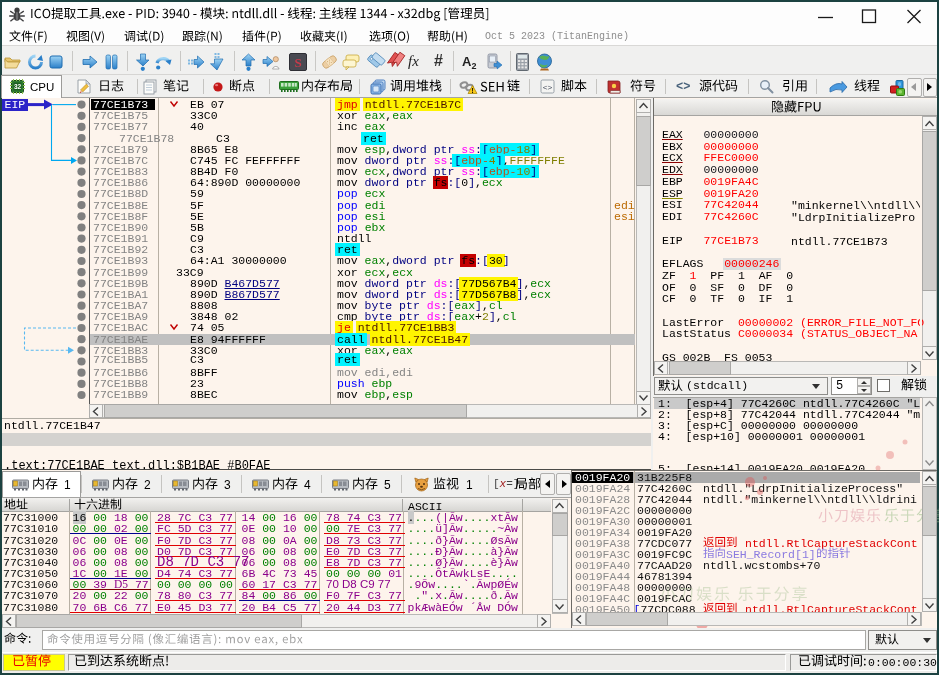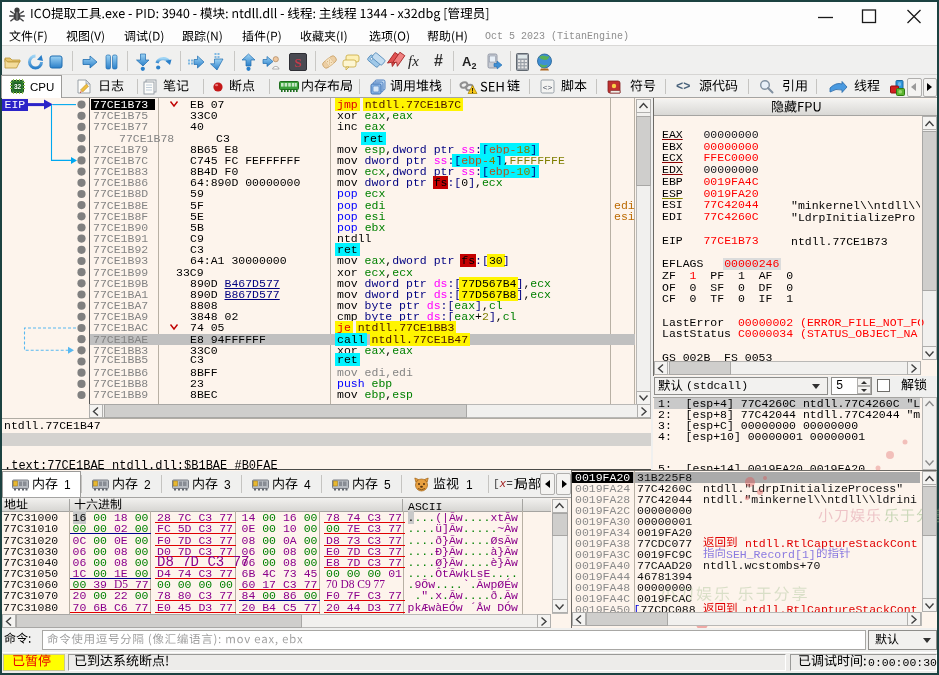--- a/index.html
+++ b/index.html
@@ -502,21 +502,21 @@
 <div class="sthumb" style="left:104px;top:404px;width:363px;height:14px;"></div>
 <svg class="t" style="left:93px;top:406.5px" width="6" height="9">
     <path d="M5 0.5 L0.5 4.5 L5 8.5" fill="none" stroke="#404040" stroke-width="1.4"></path>
   </svg>
 <svg class="t" style="left:641px;top:406.5px" width="6" height="9">
     <path d="M0.5 0.5 L5 4.5 L0.5 8.5" fill="none" stroke="#404040" stroke-width="1.4"></path>
   </svg>
 <div class="abs" style="left:2px;top:418px;width:649px;height:53px;background:#fdf4ec;border-top:1px solid #b0aca4;"></div>
 <div class="abs mono" style="left:4px;top:419.5px;">ntdll.77CE1B47</div>
 <div class="abs" style="left:2px;top:433px;width:649px;height:13px;background:#d4d2cf;"></div>
-<div class="abs" style="left:4px;top:458.5px;font-family:'Liberation Mono',monospace;font-size:12px;white-space:pre;">.text:77CE1BAE ntdll.dll:$B1BAE #B0FAE</div>
+<div class="abs" style="left:4px;top:458.5px;font-family:'Liberation Mono',monospace;font-size:12px;white-space:pre;">.text:77CE1BAE text.dll:$B1BAE #B0FAE</div>
 <div class="abs" style="left:653px;top:98px;width:284px;height:372px;background:#fdf4ec;border-left:1px solid #6c6a66;"></div>
 <div class="abs" style="left:654px;top:98.5px;width:283px;height:17px;background:linear-gradient(#f4f3f1,#d9d8d5);border-bottom:1px solid #a5a4a1;"></div>
 <svg class="t" style="left:771.0px;top:100.5px;" width="53" height="16" viewBox="0 0 53 16">
     <path transform="translate(0,10.4)" fill="#000" d="M6.2 -2.2V-0.2C6.2 0.7 6.5 0.9 7.6 0.9C7.9 0.9 9.3 0.9 9.5 0.9C10.4 0.9 10.7 0.6 10.8 -0.7C10.5 -0.8 10.2 -0.9 10.0 -1.0C9.9 -0.0 9.9 0.1 9.4 0.1C9.1 0.1 7.9 0.1 7.7 0.1C7.2 0.1 7.1 0.0 7.1 -0.2V-2.2ZM5.1 -2.2C4.8 -1.5 4.5 -0.4 4.0 0.2L4.8 0.7C5.2 -0.0 5.6 -1.1 5.8 -1.9ZM7.0 -2.7C7.7 -2.2 8.7 -1.5 9.1 -1.0L9.7 -1.6C9.3 -2.1 8.3 -2.8 7.6 -3.2ZM10.3 -2.1C10.8 -1.3 11.4 -0.2 11.7 0.5L12.5 0.2C12.2 -0.5 11.6 -1.6 11.0 -2.4ZM7.0 -10.8C6.6 -9.9 5.8 -8.8 4.7 -8.0C4.9 -7.9 5.1 -7.6 5.3 -7.4L5.3 -7.4V-7.0H10.8V-5.9H5.6V-5.2H10.8V-4.0H5.3V-3.2H11.7V-7.7H9.4C9.9 -8.3 10.4 -8.9 10.7 -9.5L10.1 -9.9L10.0 -9.9H7.5C7.6 -10.1 7.8 -10.4 7.9 -10.6ZM5.7 -7.7C6.1 -8.2 6.6 -8.6 6.9 -9.1H9.5C9.2 -8.6 8.7 -8.1 8.4 -7.7ZM1.1 -10.4V1.0H1.9V-9.5H3.7C3.4 -8.6 3.0 -7.4 2.6 -6.5C3.6 -5.4 3.8 -4.6 3.8 -3.9C3.8 -3.5 3.7 -3.1 3.5 -3.0C3.4 -2.9 3.3 -2.9 3.1 -2.9C2.9 -2.8 2.7 -2.9 2.4 -2.9C2.5 -2.6 2.6 -2.2 2.6 -2.0C2.9 -2.0 3.2 -2.0 3.5 -2.0C3.8 -2.1 4.0 -2.1 4.2 -2.3C4.5 -2.5 4.7 -3.1 4.7 -3.8C4.7 -4.6 4.5 -5.5 3.5 -6.6C3.9 -7.6 4.4 -8.9 4.8 -10.0L4.2 -10.4L4.0 -10.4Z M23.8 -6.1C23.6 -5.0 23.3 -4.0 22.9 -3.0C22.7 -4.1 22.6 -5.4 22.5 -6.9H25.4V-7.8H24.5L24.9 -8.0C24.6 -8.4 24.1 -8.8 23.6 -9.0L23.0 -8.6C23.4 -8.4 23.8 -8.1 24.1 -7.8H22.5L22.5 -8.6H22.1V-9.2H25.2V-10.0H22.1V-10.9H21.1V-10.0H17.8V-10.9H16.9V-10.0H13.8V-9.2H16.9V-8.3H17.8V-9.2H21.1V-8.2H21.6L21.6 -7.8H16.0V-5.5H14.9V-7.7H14.1V-4.3H14.9V-4.7H16.0V-4.2V-3.6H13.5V-2.8H14.3V-2.2C14.3 -1.4 14.1 -0.2 13.4 0.6C13.6 0.7 13.9 0.9 14.1 1.0C14.9 0.1 15.0 -1.2 15.0 -2.2V-2.8H15.9C15.8 -1.6 15.7 -0.3 15.1 0.7C15.3 0.7 15.7 0.9 15.8 1.1C16.7 -0.4 16.8 -2.6 16.8 -4.2V-6.9H21.6C21.7 -4.9 22.0 -3.2 22.3 -1.9C22.0 -1.5 21.7 -1.1 21.4 -0.8V-1.1H20.0V-2.1H21.3V-4.5H20.0V-5.4H21.3V-6.1H17.5V0.3H18.2V-0.5H21.2C20.8 -0.1 20.5 0.2 20.1 0.5C20.3 0.6 20.6 0.9 20.8 1.1C21.5 0.5 22.1 -0.1 22.6 -0.8C23.0 0.4 23.6 1.1 24.3 1.1C25.1 1.1 25.4 0.7 25.6 -1.0C25.4 -1.1 25.1 -1.3 24.9 -1.4C24.8 -0.2 24.7 0.2 24.4 0.2C24.0 0.2 23.5 -0.4 23.2 -1.7C23.9 -2.9 24.4 -4.3 24.7 -6.0ZM19.3 -1.1H18.2V-2.1H19.3ZM19.3 -4.5H18.2V-5.4H19.3ZM18.2 -3.9H20.6V-2.7H18.2Z M27.3 0.0H28.5V-4.3H32.1V-5.3H28.5V-8.5H32.8V-9.5H27.3Z M34.5 0.0H35.7V-3.8H37.3C39.4 -3.8 40.8 -4.7 40.8 -6.7C40.8 -8.8 39.3 -9.5 37.2 -9.5H34.5ZM35.7 -4.8V-8.6H37.1C38.7 -8.6 39.6 -8.1 39.6 -6.7C39.6 -5.4 38.8 -4.8 37.1 -4.8Z M46.1 0.2C48.0 0.2 49.5 -0.9 49.5 -3.9V-9.5H48.4V-3.9C48.4 -1.6 47.4 -0.9 46.1 -0.9C44.9 -0.9 43.9 -1.6 43.9 -3.9V-9.5H42.7V-3.9C42.7 -0.9 44.1 0.2 46.1 0.2Z"></path>
   </svg>
 <div class="abs scroll-track" style="left:921.5px;top:116px;width:15.5px;height:244px;"></div>
 <div class="sbtn" style="left:921.5px;top:116px;width:15.5px;height:14px;"></div>
 <div class="sbtn" style="left:921.5px;top:346px;width:15.5px;height:14px;"></div>
 <div class="sthumb" style="left:921.5px;top:131px;width:15.5px;height:160px;"></div>
 <svg class="t" style="left:925px;top:120.5px" width="9" height="6">
@@ -760,21 +760,21 @@
 <div class="abs" style="left:3px;top:568.05px;font-family:'Liberation Mono',monospace;font-size:11.5px;line-height:11.17px;color:#101010;white-space:pre;">77C31050</div>
 <div class="abs" style="left:70.0px;top:568.05px;height:11px;width:81px;padding-left:2.5px;border-bottom:1.2px solid #000090;font-family:'Liberation Mono',monospace;font-size:11.5px;line-height:11.17px;white-space:pre;"><span style="color:#8b008b;">1C</span> <span style="color:#008000;">00</span> <span style="color:#8b008b;">1E</span> <span style="color:#008000;">00</span></div>
 <div class="abs" style="left:154.5px;top:568.05px;height:11px;width:81px;padding-left:2.5px;border-bottom:1.2px solid #e00000;font-family:'Liberation Mono',monospace;font-size:11.5px;line-height:11.17px;white-space:pre;"><span style="color:#8b008b;">D4</span> <span style="color:#8b008b;">74</span> <span style="color:#8b008b;">C3</span> <span style="color:#8b008b;">77</span></div>
 <div class="abs" style="left:239.0px;top:568.05px;height:11px;width:81px;padding-left:2.5px;font-family:'Liberation Mono',monospace;font-size:11.5px;line-height:11.17px;white-space:pre;"><span style="color:#8b008b;">6B</span> <span style="color:#8b008b;">4C</span> <span style="color:#8b008b;">73</span> <span style="color:#8b008b;">45</span></div>
 <div class="abs" style="left:323.5px;top:568.05px;height:11px;width:81px;padding-left:2.5px;font-family:'Liberation Mono',monospace;font-size:11.5px;line-height:11.17px;white-space:pre;"><span style="color:#008000;">00</span> <span style="color:#008000;">00</span> <span style="color:#008000;">00</span> <span style="color:#8b008b;">01</span></div>
 <div class="abs" style="left:407.5px;top:568.05px;font-family:'Liberation Mono',monospace;font-size:11.5px;line-height:11.17px;white-space:pre;"><span style="color:#008000;">.</span><span style="color:#008000;">.</span><span style="color:#008000;">.</span><span style="color:#008000;">.</span><span style="color:#8b008b;">Ô</span><span style="color:#8b008b;">t</span><span style="color:#8b008b;">Ã</span><span style="color:#8b008b;">w</span><span style="color:#8b008b;">k</span><span style="color:#8b008b;">L</span><span style="color:#8b008b;">s</span><span style="color:#8b008b;">E</span><span style="color:#008000;">.</span><span style="color:#008000;">.</span><span style="color:#008000;">.</span><span style="color:#008000;">.</span></div>
 <div class="abs" style="left:3px;top:579.22px;font-family:'Liberation Mono',monospace;font-size:11.5px;line-height:11.17px;color:#101010;white-space:pre;">77C31060</div>
 <div class="abs" style="left:70.0px;top:579.22px;height:11px;width:81px;padding-left:2.5px;border-bottom:1.2px solid #7a0000;font-family:'Liberation Mono',monospace;font-size:11.5px;line-height:11.17px;white-space:pre;"><span style="color:#008000;">00</span> <span style="color:#8b008b;">39</span> <span style="color:#8b008b;font-family:Liberation Serif, serif;">D5</span> <span style="color:#8b008b;">77</span></div>
 <div class="abs" style="left:154.5px;top:579.22px;height:11px;width:81px;padding-left:2.5px;font-family:'Liberation Mono',monospace;font-size:11.5px;line-height:11.17px;white-space:pre;"><span style="color:#008000;">00</span> <span style="color:#008000;">00</span> <span style="color:#008000;">00</span> <span style="color:#008000;">00</span></div>
 <div class="abs" style="left:239.0px;top:579.22px;height:11px;width:81px;padding-left:2.5px;border-bottom:1.2px solid #e00000;font-family:'Liberation Mono',monospace;font-size:11.5px;line-height:11.17px;white-space:pre;"><span style="color:#8b008b;">60</span> <span style="color:#8b008b;">17</span> <span style="color:#8b008b;">C3</span> <span style="color:#8b008b;">77</span></div>
-<div class="abs" style="left:323.5px;top:579.22px;height:11px;width:81px;padding-left:2.5px;font-family:Liberation Serif, serif;font-size:11.5px;line-height:11.17px;white-space:pre;"><span style="color:#8b008b;">70</span> <span style="color:#8b008b;">D8</span> <span style="color:#8b008b;">C9</span> <span style="color:#8b008b;">77</span></div>
+<div class="abs" style="left:323.5px;top:579.22px;height:11px;width:81px;padding-left:2.5px;font-family:Liberation Sans, sans-serif;font-size:11.5px;line-height:11.17px;white-space:pre;"><span style="color:#8b008b;">70</span> <span style="color:#8b008b;">D8</span> <span style="color:#8b008b;">C9</span> <span style="color:#8b008b;">77</span></div>
 <div class="abs" style="left:407.5px;top:579.22px;font-family:'Liberation Mono',monospace;font-size:11.5px;line-height:11.17px;white-space:pre;"><span style="color:#008000;">.</span><span style="color:#8b008b;">9</span><span style="color:#8b008b;">Õ</span><span style="color:#8b008b;">w</span><span style="color:#008000;">.</span><span style="color:#008000;">.</span><span style="color:#008000;">.</span><span style="color:#008000;">.</span><span style="color:#8b008b;">`</span><span style="color:#008000;">.</span><span style="color:#8b008b;">Ã</span><span style="color:#8b008b;">w</span><span style="color:#8b008b;">p</span><span style="color:#8b008b;">Ø</span><span style="color:#8b008b;">É</span><span style="color:#8b008b;">w</span></div>
 <div class="abs" style="left:3px;top:590.39px;font-family:'Liberation Mono',monospace;font-size:11.5px;line-height:11.17px;color:#101010;white-space:pre;">77C31070</div>
 <div class="abs" style="left:70.0px;top:590.39px;height:11px;width:81px;padding-left:2.5px;font-family:'Liberation Mono',monospace;font-size:11.5px;line-height:11.17px;white-space:pre;"><span style="color:#8b008b;">20</span> <span style="color:#008000;">00</span> <span style="color:#8b008b;">22</span> <span style="color:#008000;">00</span></div>
 <div class="abs" style="left:154.5px;top:590.39px;height:11px;width:81px;padding-left:2.5px;border-bottom:1.2px solid #e00000;font-family:'Liberation Mono',monospace;font-size:11.5px;line-height:11.17px;white-space:pre;"><span style="color:#8b008b;">78</span> <span style="color:#8b008b;">80</span> <span style="color:#8b008b;">C3</span> <span style="color:#8b008b;">77</span></div>
 <div class="abs" style="left:239.0px;top:590.39px;height:11px;width:81px;padding-left:2.5px;border-bottom:1.2px solid #000090;font-family:'Liberation Mono',monospace;font-size:11.5px;line-height:11.17px;white-space:pre;"><span style="color:#8b008b;">84</span> <span style="color:#008000;">00</span> <span style="color:#8b008b;">86</span> <span style="color:#008000;">00</span></div>
 <div class="abs" style="left:323.5px;top:590.39px;height:11px;width:81px;padding-left:2.5px;border-bottom:1.2px solid #e00000;font-family:'Liberation Mono',monospace;font-size:11.5px;line-height:11.17px;white-space:pre;"><span style="color:#8b008b;">F0</span> <span style="color:#8b008b;">7F</span> <span style="color:#8b008b;">C3</span> <span style="color:#8b008b;">77</span></div>
 <div class="abs" style="left:407.5px;top:590.39px;font-family:'Liberation Mono',monospace;font-size:11.5px;line-height:11.17px;white-space:pre;"><span style="color:#000;"> </span><span style="color:#008000;">.</span><span style="color:#8b008b;">"</span><span style="color:#008000;">.</span><span style="color:#8b008b;">x</span><span style="color:#008000;">.</span><span style="color:#8b008b;">Ã</span><span style="color:#8b008b;">w</span><span style="color:#008000;">.</span><span style="color:#008000;">.</span><span style="color:#008000;">.</span><span style="color:#008000;">.</span><span style="color:#8b008b;">ð</span><span style="color:#008000;">.</span><span style="color:#8b008b;">Ã</span><span style="color:#8b008b;">w</span></div>
 <div class="abs" style="left:3px;top:601.56px;font-family:'Liberation Mono',monospace;font-size:11.5px;line-height:11.17px;color:#101010;white-space:pre;">77C31080</div>
 <div class="abs" style="left:70.0px;top:601.56px;height:11px;width:81px;padding-left:2.5px;border-bottom:1.2px solid #e00000;font-family:'Liberation Mono',monospace;font-size:11.5px;line-height:11.17px;white-space:pre;"><span style="color:#8b008b;">70</span> <span style="color:#8b008b;">6B</span> <span style="color:#8b008b;">C6</span> <span style="color:#8b008b;">77</span></div>
 <div class="abs" style="left:154.5px;top:601.56px;height:11px;width:81px;padding-left:2.5px;border-bottom:1.2px solid #e00000;font-family:'Liberation Mono',monospace;font-size:11.5px;line-height:11.17px;white-space:pre;"><span style="color:#8b008b;">E0</span> <span style="color:#8b008b;">45</span> <span style="color:#8b008b;">D3</span> <span style="color:#8b008b;">77</span></div>

